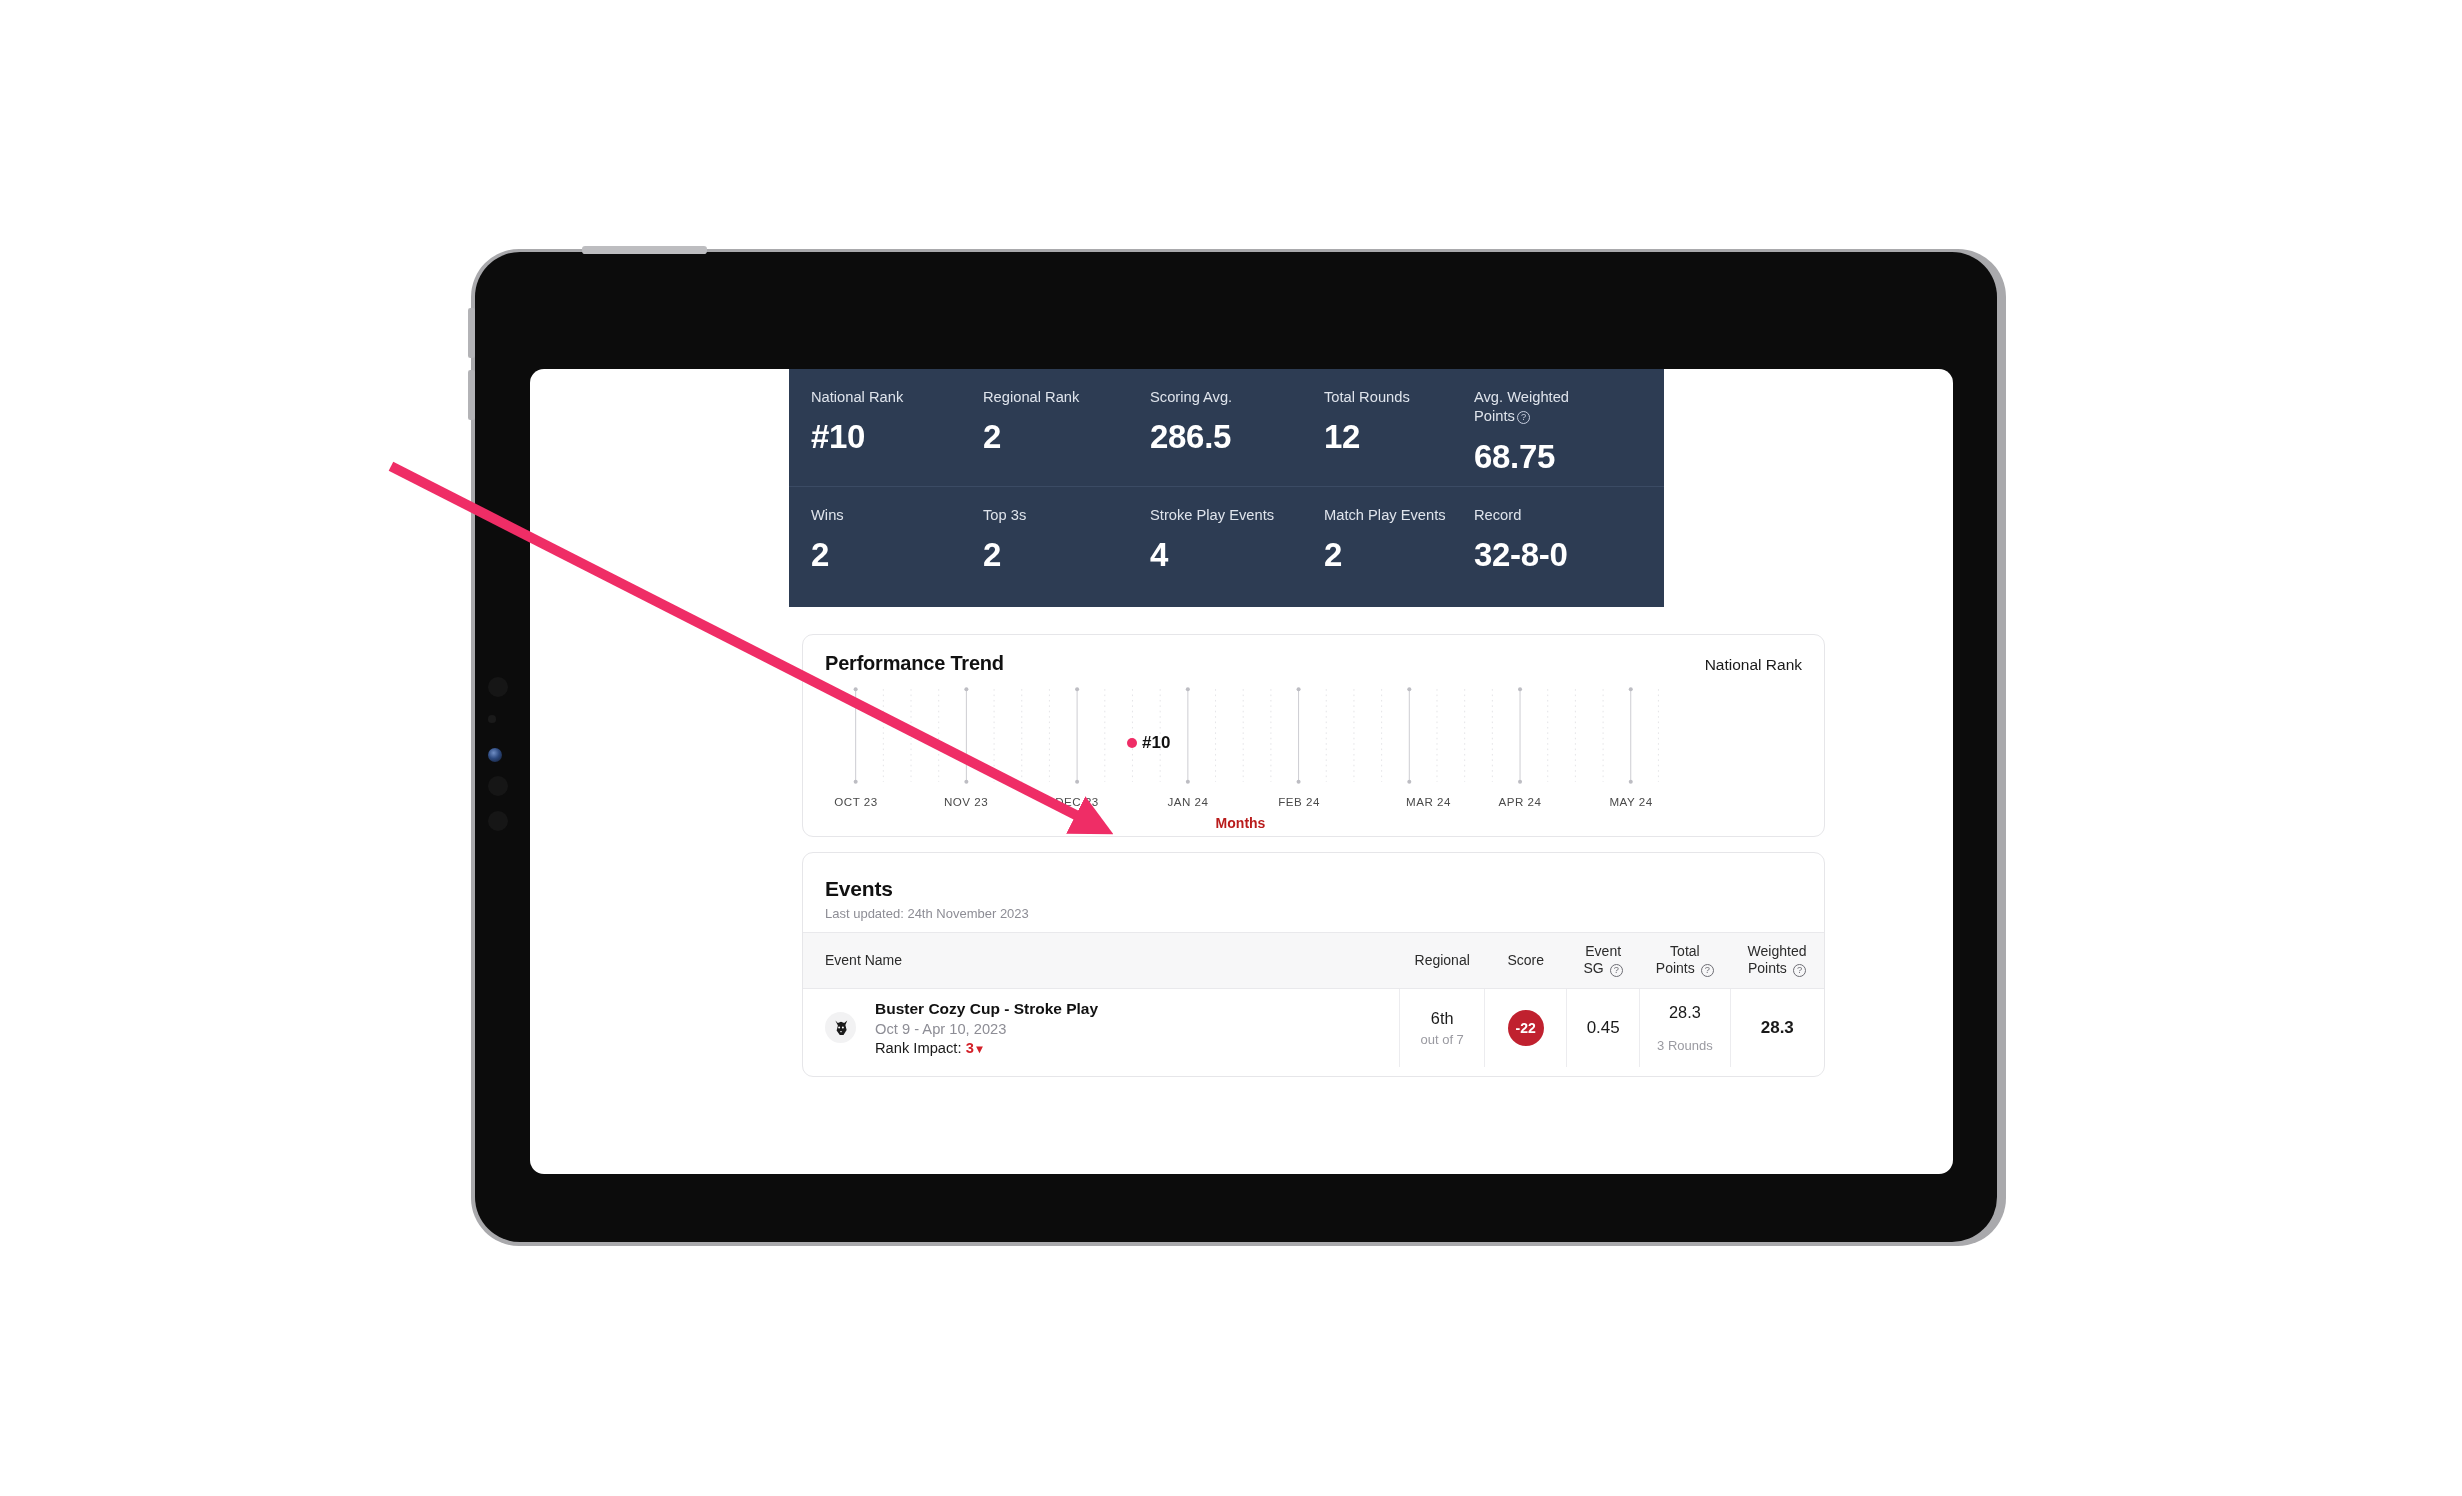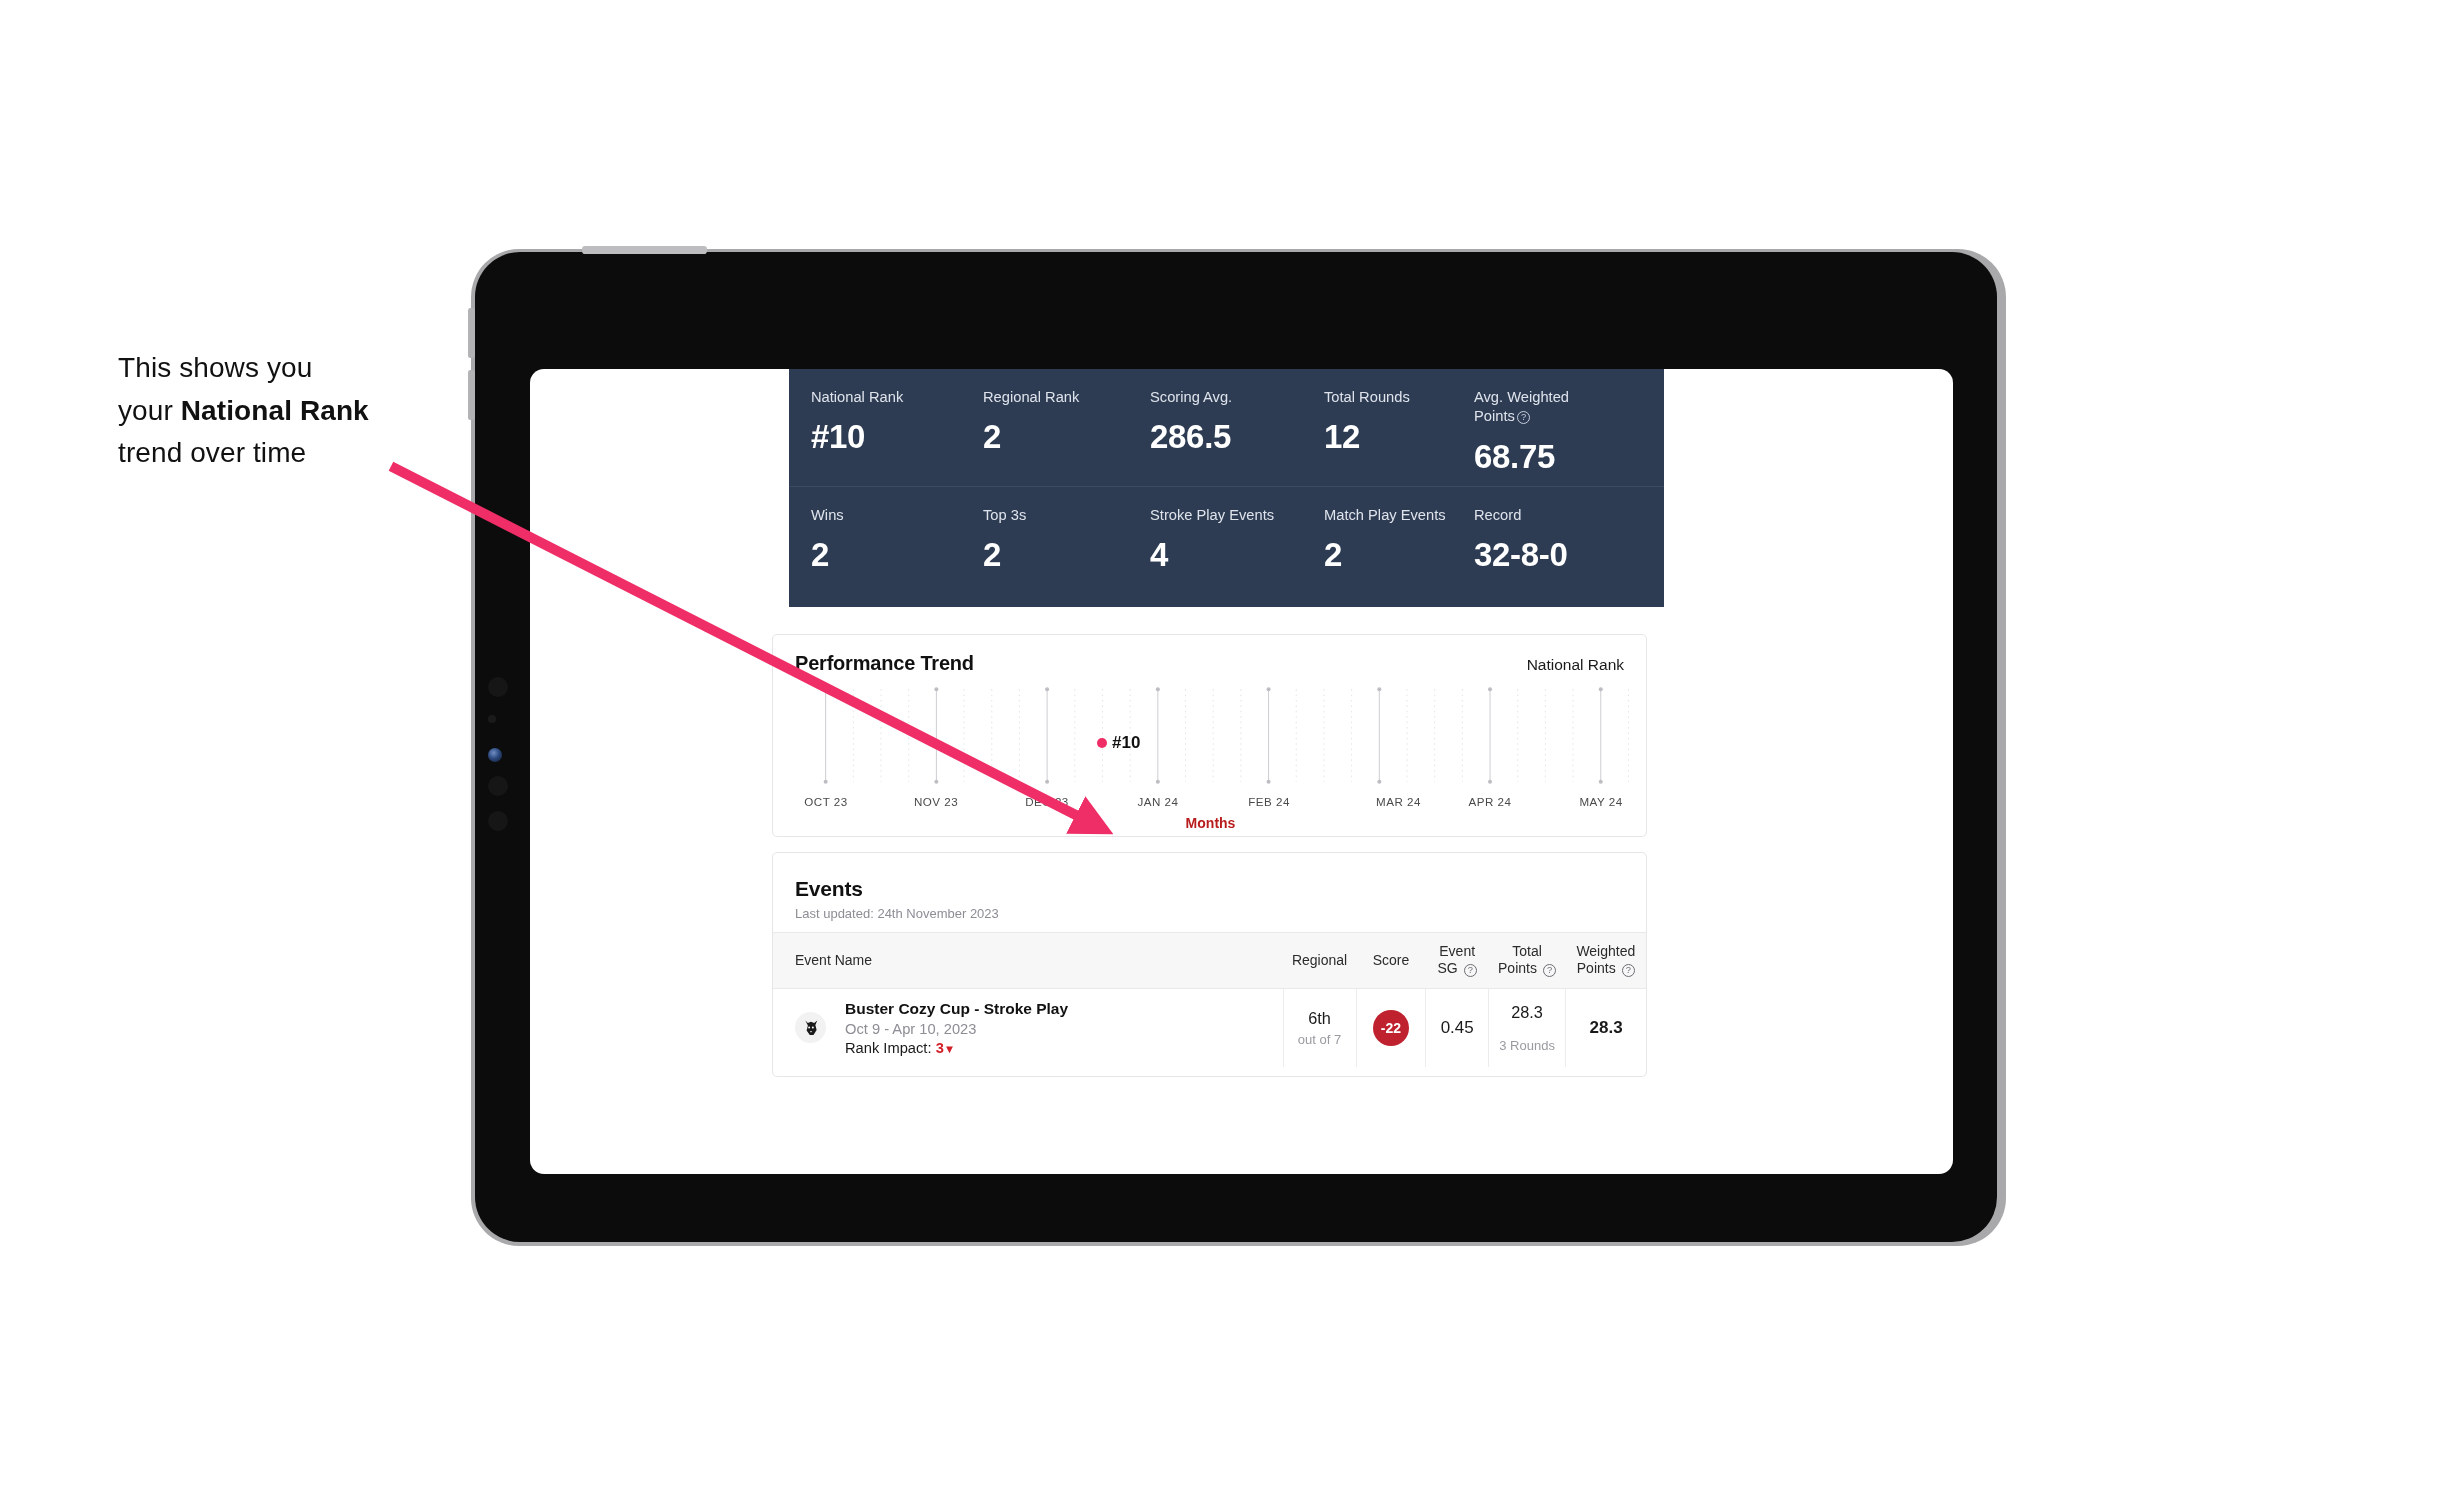--- a/index.html
+++ b/index.html
@@ -95,25 +95,25 @@
   .qmark {
     display: inline-block; width: 13px; height: 13px;
     border: 1.2px solid #c7cede; border-radius: 50%;
     font-size: 9.3px; line-height: 11px; text-align: center;
     color: #c7cede; vertical-align: 0.8px; margin-left: 2.3px;
     font-weight: 400;
   }
 
   
   .card {
-    position: absolute; left: 242px;
-    width: 875px;
+    position: absolute; left: 272px;
+    width: 1023px;
     background: #ffffff;
     border: 1.2px solid #e6e6e9;
-    border-radius: 5px;
+    border-radius: 11px;
   }
 
   
   .trend { top: 265px; height: 203px; }
   .trend-head {
     display: flex; justify-content: space-between; align-items: baseline;
     padding: 17px 22px 0 22px;
   }
   .trend-title { font-size: 20px; font-weight: 700; color: #111; letter-spacing:-0.2px; }
   .trend-legend { font-size: 15.5px; color: #1a1a1a; font-weight: 400; }
@@ -182,25 +182,20 @@
   }
   .tp-main { font-size: 16.3px; }
   .tp-sub { font-size: 13px; color: #9a9aa1; margin-top: 16px; }
   .wp { font-size: 17px; font-weight: 700; }
 </style>
 </head>
 <body>
 
 <div id="stage">
 
-  <div class="annotation">
-    <span>This shows you</span><br>
-    <span>your </span><b>National Rank</b><br>
-    <span>trend over time</span>
-  </div>
 
   <div class="tablet-outer"></div>
   <div class="tablet-body"></div>
   <div class="tablet-top-notch"></div>
   <div class="side-btn b1"></div>
   <div class="side-btn b2"></div>
   <div class="bezel-dot d1"></div>
   <div class="bezel-dot d2"></div>
   <div class="bezel-dot d3"></div>
   <div class="bezel-dot d4"></div>

